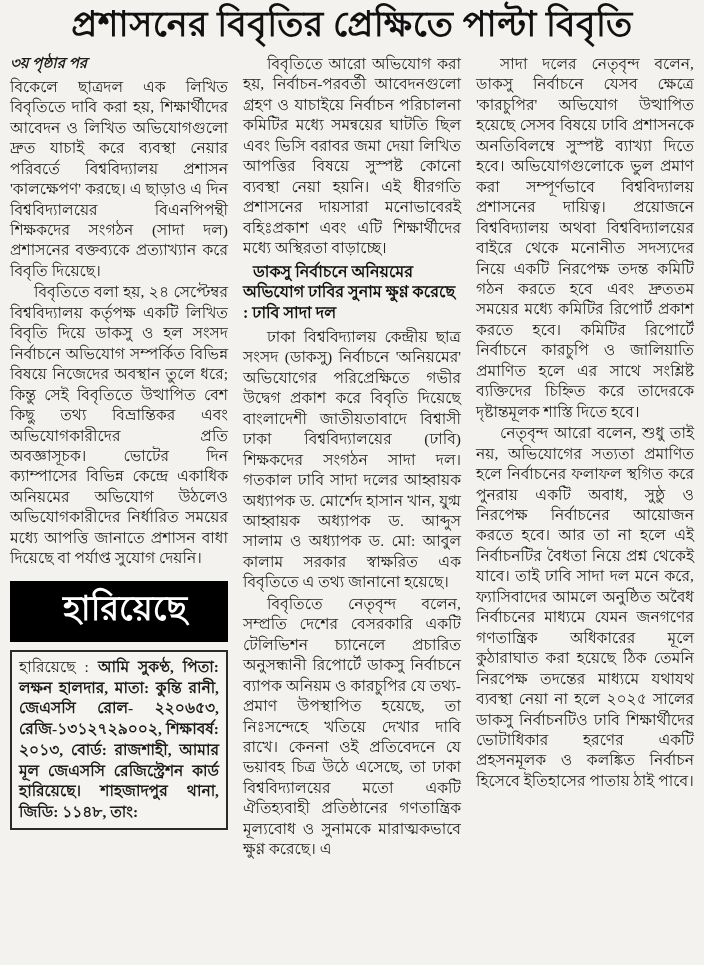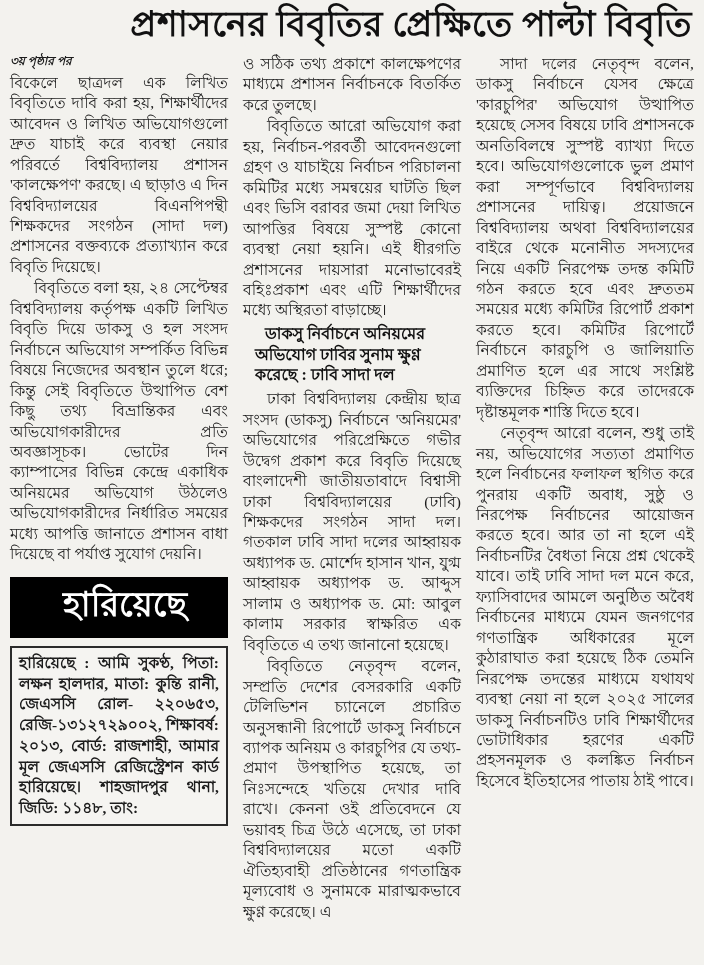--- a/index.html
+++ b/index.html
@@ -5,47 +5,47 @@
   html,body{margin:0;padding:0;}
   body{
     width:704px;height:965px;overflow:hidden;
     background:#f3f2ee;
     font-family:"Liberation Serif","DejaVu Serif",serif;
     color:#1c1c1c;
     position:relative;
   }
   .page{width:704px;height:965px;overflow:hidden;box-sizing:border-box;padding:2px 0 0 0;}
   .headline{
-    font-size:35px;line-height:1.2;font-weight:700;text-align:right;
+    font-size:35px;line-height:1.2;font-weight:700;text-align:center;
     margin:2px 12px 8px 12px;color:#111;
     letter-spacing:0.5px;
   }
   .columns{display:flex;gap:15px;padding:0 10px;box-sizing:border-box;}
   .col{flex:1 1 0;min-width:0;font-size:15.5px;line-height:1.32;text-align:justify;}
   .col p{margin:0 0 1px 0;}
-  .note{font-weight:700;font-style:italic;font-size:12px;margin-bottom:3px !important;text-align:left;}
+  .note{font-weight:700;font-style:italic;font-size:15px;margin-bottom:3px !important;text-align:left;}
   .indent{text-indent:24px;}
   .subhead{
-    font-size:16px;font-weight:700;line-height:1.3;margin:3px 0 3px 12px;
+    font-size:16px;font-weight:700;line-height:1.3;margin:3px 0 3px 0;
     text-indent:10px;text-align:left;color:#111;
   }
   .lost-banner{
     background:#000;color:#fff;
     text-align:center;font-size:34px;font-weight:700;
     margin:12px 0 8px 0;padding:6px 0 12px 12px;line-height:1.15;
     border:2px solid #000;
   }
   .lost-box{
     border:2px solid #2b2b2b;
     background:#f5f4f1;
     padding:5px 7px;
     font-size:15.5px;line-height:1.34;text-align:justify;
     font-weight:600;
   }
-  .lost-box b{font-weight:700;margin-top:7px;}
+  .lost-box b{font-weight:400;margin-top:7px;}
 </style>
 </head>
 <body>
 
 <div class="page">
 
   <h1 class="headline">প্রশাসনের বিবৃতির প্রেক্ষিতে পাল্টা বিবৃতি</h1>
 
   <div class="columns">
 
@@ -58,21 +58,20 @@
         <span>হারিয়েছে</span>
       </div>
 
       <div class="lost-box">
         <b>হারিয়েছে :</b>
         <span>আমি সুকণ্ঠ, পিতা: লক্ষন হালদার, মাতা: কুন্তি রানী, জেএসসি রোল- ২২০৬৫৩, রেজি-১৩১২৭২৯০০২, শিক্ষাবর্ষ: ২০১৩, বোর্ড: রাজশাহী, আমার মূল জেএসসি রেজিস্ট্রেশন কার্ড হারিয়েছে। শাহজাদপুর থানা, জিডি: ১১৪৮, তাং:</span>
       </div>
     </div>
 
     <div class="col">
-      <p class="para">ও সঠিক তথ্য প্রকাশে কালক্ষেপণের মাধ্যমে প্রশাসন নির্বাচনকে বিতর্কিত করে তুলছে।</p>
       <p class="para indent">বিবৃতিতে আরো অভিযোগ করা হয়, নির্বাচন-পরবর্তী আবেদনগুলো গ্রহণ ও যাচাইয়ে নির্বাচন পরিচালনা কমিটির মধ্যে সমন্বয়ের ঘাটতি ছিল এবং ভিসি বরাবর জমা দেয়া লিখিত আপত্তির বিষয়ে সুস্পষ্ট কোনো ব্যবস্থা নেয়া হয়নি। এই ধীরগতি প্রশাসনের দায়সারা মনোভাবেরই বহিঃপ্রকাশ এবং এটি শিক্ষার্থীদের মধ্যে অস্থিরতা বাড়াচ্ছে।</p>
       <h2 class="subhead">ডাকসু নির্বাচনে অনিয়মের অভিযোগ ঢাবির সুনাম ক্ষুণ্ণ করেছে : ঢাবি সাদা দল</h2>
       <p class="para indent">ঢাকা বিশ্ববিদ্যালয় কেন্দ্রীয় ছাত্র সংসদ (ডাকসু) নির্বাচনে 'অনিয়মের' অভিযোগের পরিপ্রেক্ষিতে গভীর উদ্বেগ প্রকাশ করে বিবৃতি দিয়েছে বাংলাদেশী জাতীয়তাবাদে বিশ্বাসী ঢাকা বিশ্ববিদ্যালয়ের (ঢাবি) শিক্ষকদের সংগঠন সাদা দল। গতকাল ঢাবি সাদা দলের আহ্বায়ক অধ্যাপক ড. মোর্শেদ হাসান খান, যুগ্ম আহ্বায়ক অধ্যাপক ড. আব্দুস সালাম ও অধ্যাপক ড. মো: আবুল কালাম সরকার স্বাক্ষরিত এক বিবৃতিতে এ তথ্য জানানো হয়েছে।</p>
       <p class="para indent">বিবৃতিতে নেতৃবৃন্দ বলেন, সম্প্রতি দেশের বেসরকারি একটি টেলিভিশন চ্যানেলে প্রচারিত অনুসন্ধানী রিপোর্টে ডাকসু নির্বাচনে ব্যাপক অনিয়ম ও কারচুপির যে তথ্য-প্রমাণ উপস্থাপিত হয়েছে, তা নিঃসন্দেহে খতিয়ে দেখার দাবি রাখে। কেননা ওই প্রতিবেদনে যে ভয়াবহ চিত্র উঠে এসেছে, তা ঢাকা বিশ্ববিদ্যালয়ের মতো একটি ঐতিহ্যবাহী প্রতিষ্ঠানের গণতান্ত্রিক মূল্যবোধ ও সুনামকে মারাত্মকভাবে ক্ষুণ্ণ করেছে। এ</p>
     </div>
 
     <div class="col">
       <p class="para indent">সাদা দলের নেতৃবৃন্দ বলেন, ডাকসু নির্বাচনে যেসব ক্ষেত্রে 'কারচুপির' অভিযোগ উত্থাপিত হয়েছে সেসব বিষয়ে ঢাবি প্রশাসনকে অনতিবিলম্বে সুস্পষ্ট ব্যাখ্যা দিতে হবে। অভিযোগগুলোকে ভুল প্রমাণ করা সম্পূর্ণভাবে বিশ্ববিদ্যালয় প্রশাসনের দায়িত্ব। প্রয়োজনে বিশ্ববিদ্যালয় অথবা বিশ্ববিদ্যালয়ের বাইরে থেকে মনোনীত সদস্যদের নিয়ে একটি নিরপেক্ষ তদন্ত কমিটি গঠন করতে হবে এবং দ্রুততম সময়ের মধ্যে কমিটির রিপোর্ট প্রকাশ করতে হবে। কমিটির রিপোর্টে নির্বাচনে কারচুপি ও জালিয়াতি প্রমাণিত হলে এর সাথে সংশ্লিষ্ট ব্যক্তিদের চিহ্নিত করে তাদেরকে দৃষ্টান্তমূলক শাস্তি দিতে হবে।</p>
       <p class="para indent">নেতৃবৃন্দ আরো বলেন, শুধু তাই নয়, অভিযোগের সত্যতা প্রমাণিত হলে নির্বাচনের ফলাফল স্থগিত করে পুনরায় একটি অবাধ, সুষ্ঠু ও নিরপেক্ষ নির্বাচনের আয়োজন করতে হবে। আর তা না হলে এই নির্বাচনটির বৈধতা নিয়ে প্রশ্ন থেকেই যাবে। তাই ঢাবি সাদা দল মনে করে, ফ্যাসিবাদের আমলে অনুষ্ঠিত অবৈধ নির্বাচনের মাধ্যমে যেমন জনগণের গণতান্ত্রিক অধিকারের মূলে কুঠারাঘাত করা হয়েছে ঠিক তেমনি নিরপেক্ষ তদন্তের মাধ্যমে যথাযথ ব্যবস্থা নেয়া না হলে ২০২৫ সালের ডাকসু নির্বাচনটিও ঢাবি শিক্ষার্থীদের ভোটাধিকার হরণের একটি প্রহসনমূলক ও কলঙ্কিত নির্বাচন হিসেবে ইতিহাসের পাতায় ঠাই পাবে।</p>
     </div>

